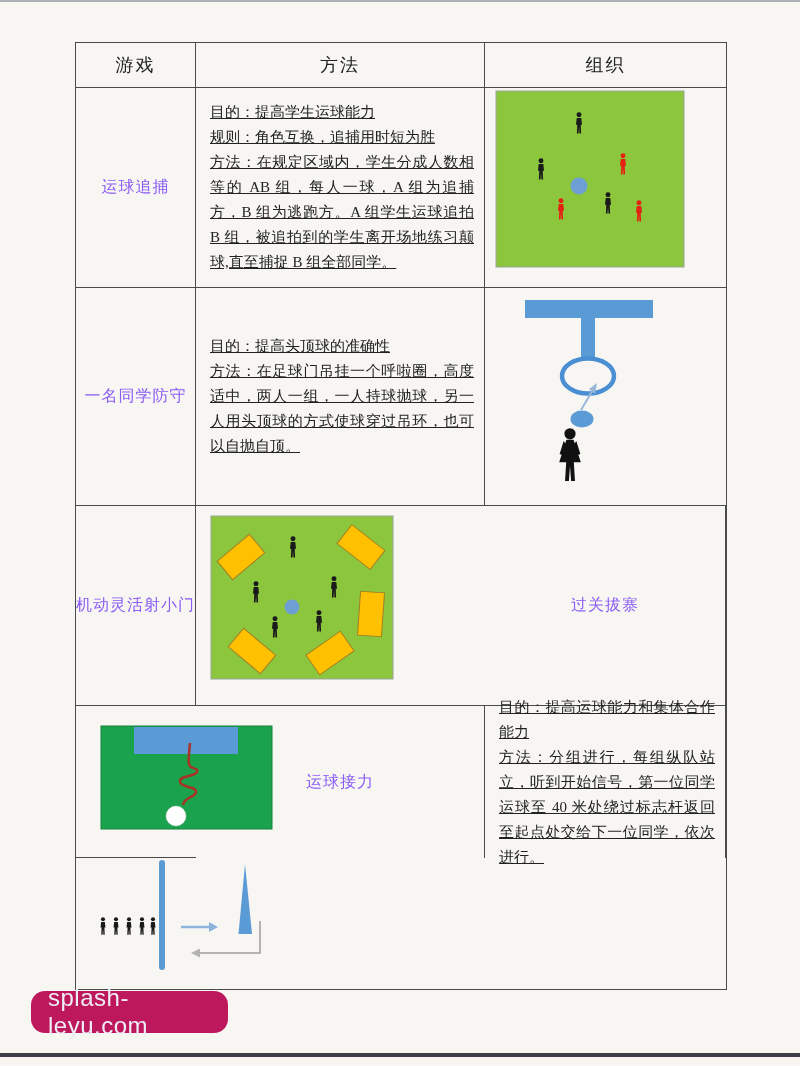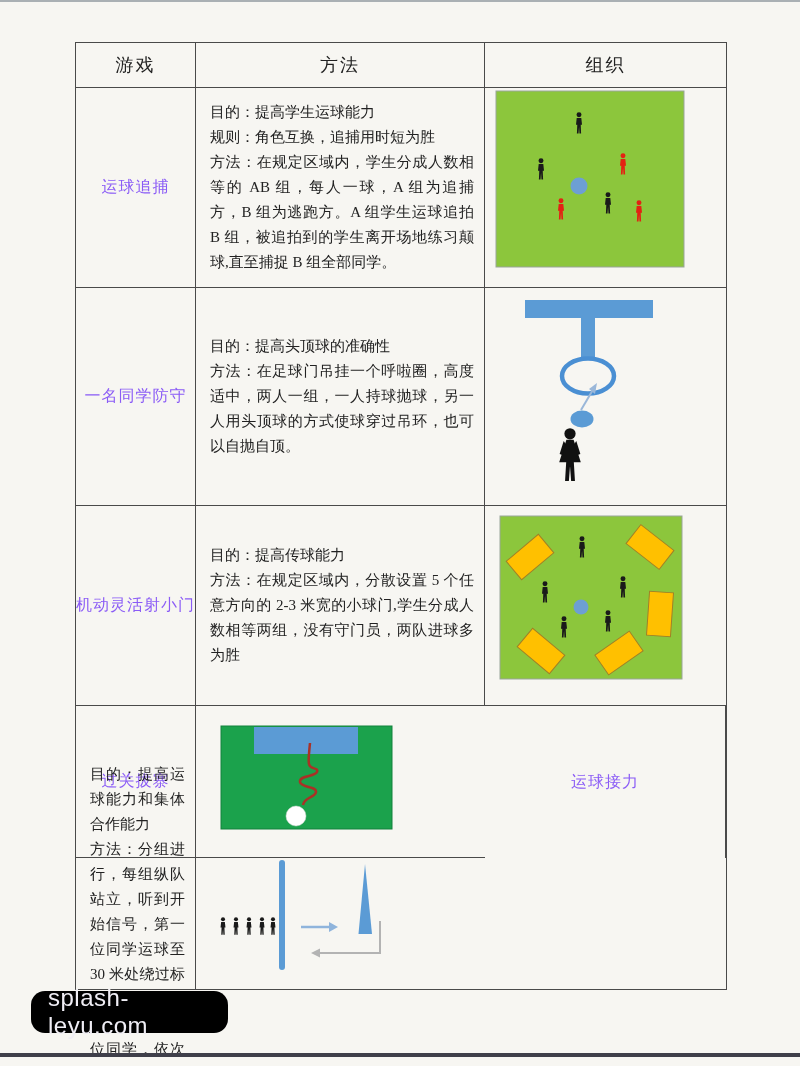--- a/index.html
+++ b/index.html
@@ -20,25 +20,25 @@
   .cell.last-col { border-right: none; }
   .cell.last-row { border-bottom: none; }
 
   .hcell { display: flex; align-items: center; justify-content: center;
            font-size: 18px; color: #222; letter-spacing: 2px; }
   .gcell { display: flex; align-items: center; justify-content: center;
            font-size: 16px; font-weight: normal; color: #8b5cf6; letter-spacing: 1px; }
   .mcell { display: flex; flex-direction: column; justify-content: center;
            padding: 6px 10px 6px 14px; font-family: "Liberation Serif", serif;
            font-size: 15px; line-height: 25px; color: #222; }
-  .mcell p { text-align: justify; }
+  .mcell p { text-align: justify; text-decoration: underline; }
   .ocell svg { position: absolute; left: 0; top: 0; }
   .wm {
     position: absolute; left: 31px; top: 991px; width: 197px; height: 42px;
-    background: #000000; border-radius: 14px; display: flex; align-items: center;
+    background: #be185d; border-radius: 14px; display: flex; align-items: center;
     padding-left: 17px; color: #efedf4; font-size: 24px; letter-spacing: 0.5px;
   }
 </style>
 </head>
 <body>
 
 <svg width="0" height="0" style="position:absolute" aria-hidden="true">
   <defs>
     <symbol id="person" viewBox="0 0 12 24">
       <circle cx="6" cy="3" r="2.7"></circle>
@@ -92,24 +92,20 @@
         <rect x="96" y="29" width="14" height="42" fill="#5b9bd5"></rect>
         <ellipse cx="103" cy="88" rx="26" ry="17.5" fill="none" stroke="#4a8fd3" stroke-width="4.5"></ellipse>
         <path d="M96 122 L109 100" stroke="#9ab7d9" stroke-width="2" fill="none"></path>
         <polygon points="112,95 104,101 110,106" fill="#9ab7d9"></polygon>
         <ellipse cx="97" cy="131" rx="11.5" ry="8.5" fill="#5b9bd5"></ellipse>
         <use href="#person-dress" x="67" y="138" width="36" height="58" fill="#111111"></use>
       </svg>
     </div>
 
     <div class="cell gcell">机动灵活射小门</div>
-    <div class="cell mcell">
-      <p>目的：提高传球能力</p>
-      <p>方法：在规定区域内，分散设置 5 个任意方向的 2-3 米宽的小球门,学生分成人数相等两组，没有守门员，两队进球多为胜</p>
-    </div>
     <div class="cell ocell last-col">
       <svg width="240" height="199">
         <rect x="15" y="10" width="182" height="163" stroke="#9aa59a" stroke-width="1" fill="#8cc63c"></rect>
         <rect x="24" y="39" width="42" height="24" transform="rotate(-40 45 51)" stroke="#a08127" stroke-width="1" fill="#ffc000"></rect>
         <rect x="144" y="29" width="42" height="24" transform="rotate(38 165 41)" stroke="#a08127" stroke-width="1" fill="#ffc000"></rect>
         <rect x="163" y="86" width="24" height="44" transform="rotate(4 175 108)" stroke="#a08127" stroke-width="1" fill="#ffc000"></rect>
         <rect x="35" y="133" width="42" height="24" transform="rotate(40 56 145)" stroke="#a08127" stroke-width="1" fill="#ffc000"></rect>
         <rect x="113" y="135" width="42" height="24" transform="rotate(-35 134 147)" stroke="#a08127" stroke-width="1" fill="#ffc000"></rect>
         <use href="#person" x="91.5" y="30" width="11" height="22" fill="#1a1a1a"></use>
         <use href="#person" x="54.5" y="75" width="11" height="22" fill="#1a1a1a"></use>
@@ -126,21 +122,21 @@
         <rect x="25" y="20" width="171" height="103" stroke="#12813c" stroke-width="1" fill="#1ba24c"></rect>
         <rect x="58" y="21" width="104" height="27" fill="#5b9bd5"></rect>
         <path d="M114 37 C113 48 112 54 113 58 C114 64 123 61 121 66 C119 71 103 69 104 76 C105 82 121 80 120 86 C119 92 108 91 107 99" fill="none" stroke-width="2.5" stroke="#a93226"></path>
         <circle cx="100" cy="110" r="10" stroke="#d8d8d8" stroke-width="0.5" fill="#ffffff"></circle>
       </svg>
     </div>
 
     <div class="cell gcell last-row">运球接力</div>
     <div class="cell mcell last-row">
       <p>目的：提高运球能力和集体合作能力</p>
-      <p>方法：分组进行，每组纵队站立，听到开始信号，第一位同学运球至 30 米处绕过标志杆返回至起点处交给下一位同学，依次进行。</p>
+      <p>方法：分组进行，每组纵队站立，听到开始信号，第一位同学运球至 40 米处绕过标志杆返回至起点处交给下一位同学，依次进行。</p>
     </div>
     <div class="cell ocell last-col last-row">
       <svg width="240" height="131">
         <rect x="83" y="2" width="6" height="110" rx="3" fill="#5b9bd5"></rect>
         <use href="#person" x="22.5" y="59" width="9" height="18" fill="#1a1a1a"></use>
         <use href="#person" x="35.5" y="59" width="9" height="18" fill="#1a1a1a"></use>
         <use href="#person" x="48.5" y="59" width="9" height="18" fill="#1a1a1a"></use>
         <use href="#person" x="61.5" y="59" width="9" height="18" fill="#1a1a1a"></use>
         <use href="#person" x="72.5" y="59" width="9" height="18" fill="#1a1a1a"></use>
         <line x1="105" y1="69" x2="135" y2="69" stroke="#8fb4dc" stroke-width="2.5"></line>

